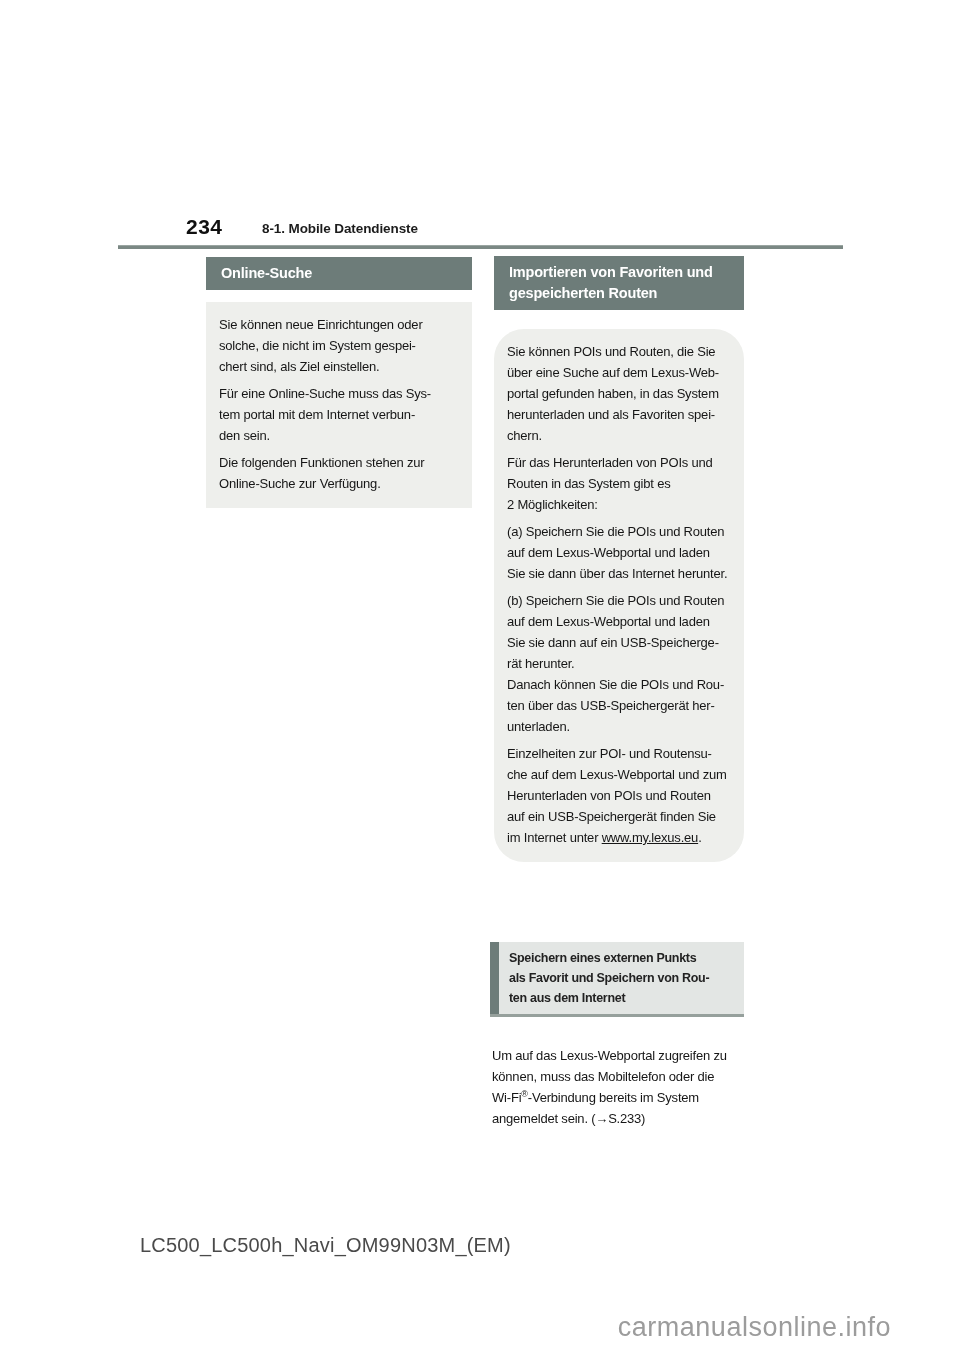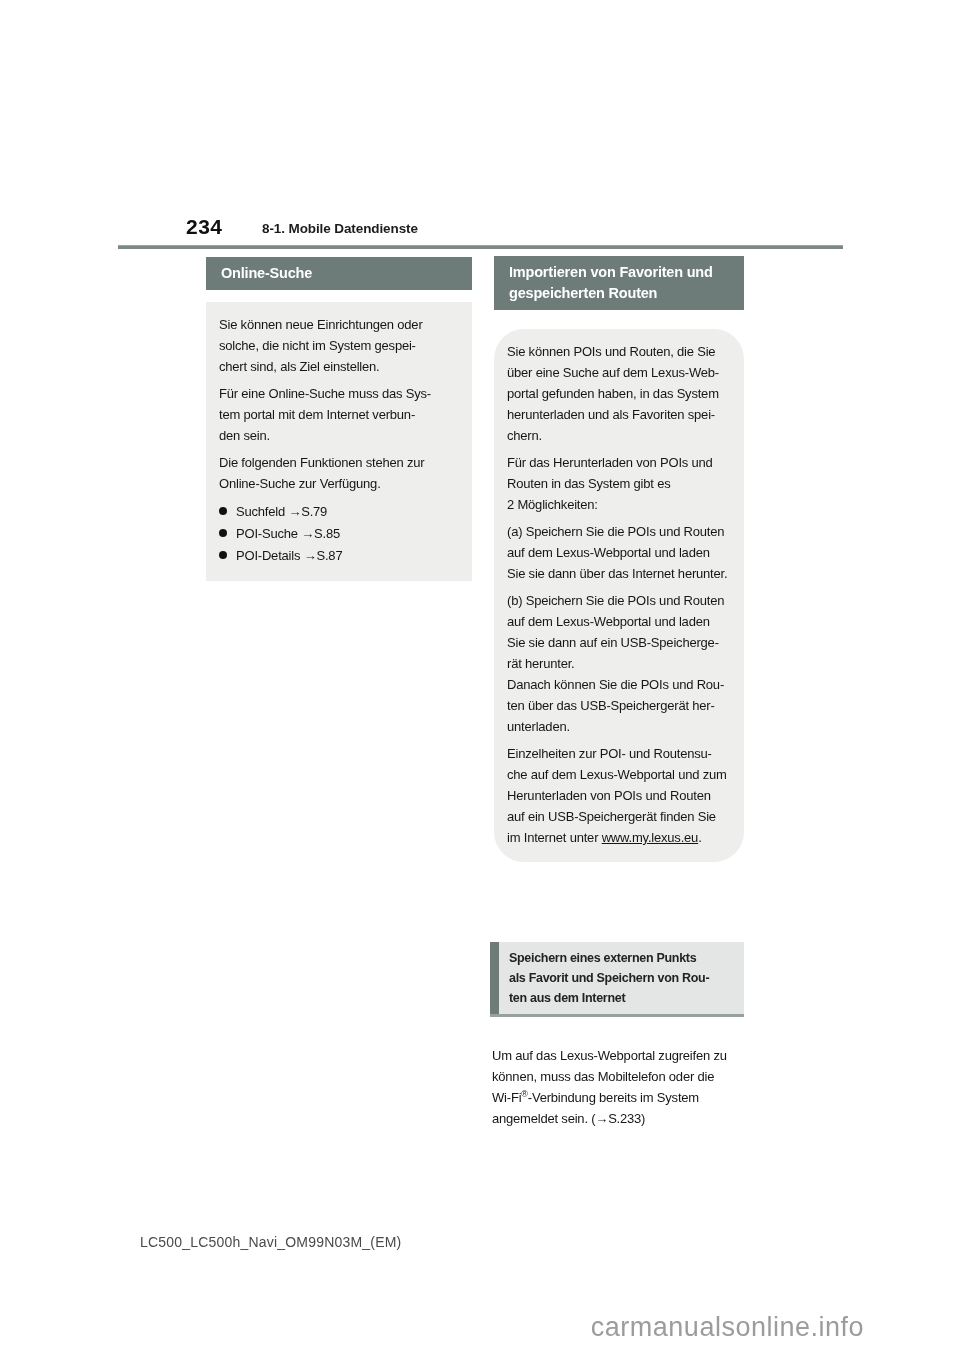--- a/index.html
+++ b/index.html
@@ -3,20 +3,21 @@
 <meta charset="utf-8">
 <style>
   html,body{margin:0;padding:0;background:#ffffff;}
   .page{
     position:relative;
     width:876px;height:1358px;
     background:#ffffff;
     font-family:"Liberation Sans", sans-serif;
     color:#161616;
     overflow:hidden;
+    padding-left:27px;
   }
   
   .page-number{
     position:absolute;left:186px;top:215px;
     font-size:21px;font-weight:bold;color:#101010;letter-spacing:0.5px;
   }
   .section-title{
     position:absolute;left:262px;top:221px;
     font-size:13.5px;font-weight:600;color:#1c1c1c;letter-spacing:-0.1px;
   }
@@ -64,21 +65,21 @@
   
   .note{
     position:absolute;left:492px;top:1032px;width:282px;
     font-size:13px;line-height:21px;letter-spacing:-0.2px;
     white-space:pre-line;
   }
   .note sup{font-size:9px;line-height:0;}
   
   .footer-code{
     position:absolute;left:140px;top:1234px;
-    font-size:14px;color:#4a4a4a;letter-spacing:0.2px;
+    font-size:20px;color:#4a4a4a;letter-spacing:0.2px;
   }
   .watermark{
     position:absolute;right:12px;top:1312px;
     font-size:27px;color:#9c9c9c;letter-spacing:0.5px;
   }
 </style>
 </head>
 <body>
 
 <div class="page">
@@ -91,34 +92,20 @@
     <div class="section-bar">Online-Suche</div>
     <div class="content-box">
       <p class="para">Sie können neue Einrichtungen oder
 solche, die nicht im System gespei-
 chert sind, als Ziel einstellen.</p>
       <p class="para">Für eine Online-Suche muss das Sys-
 tem portal mit dem Internet verbun-
 den sein.</p>
       <p class="para">Die folgenden Funktionen stehen zur
 Online-Suche zur Verfügung.</p>
-      <div class="bullet-list">
-        <div class="bullet-item">
-          <span class="bullet-dot"></span>
-          <span>Suchfeld →S.79</span>
-        </div>
-        <div class="bullet-item">
-          <span class="bullet-dot"></span>
-          <span>POI-Suche →S.85</span>
-        </div>
-        <div class="bullet-item">
-          <span class="bullet-dot"></span>
-          <span>POI-Details →S.87</span>
-        </div>
-      </div>
     </div>
   </div>
 
   <div class="col-right">
     <div class="section-bar">Importieren von Favoriten und
 gespeicherten Routen</div>
     <div class="content-box">
       <p class="para">Sie können POIs und Routen, die Sie
 über eine Suche auf dem Lexus-Web-
 portal gefunden haben, in das System

